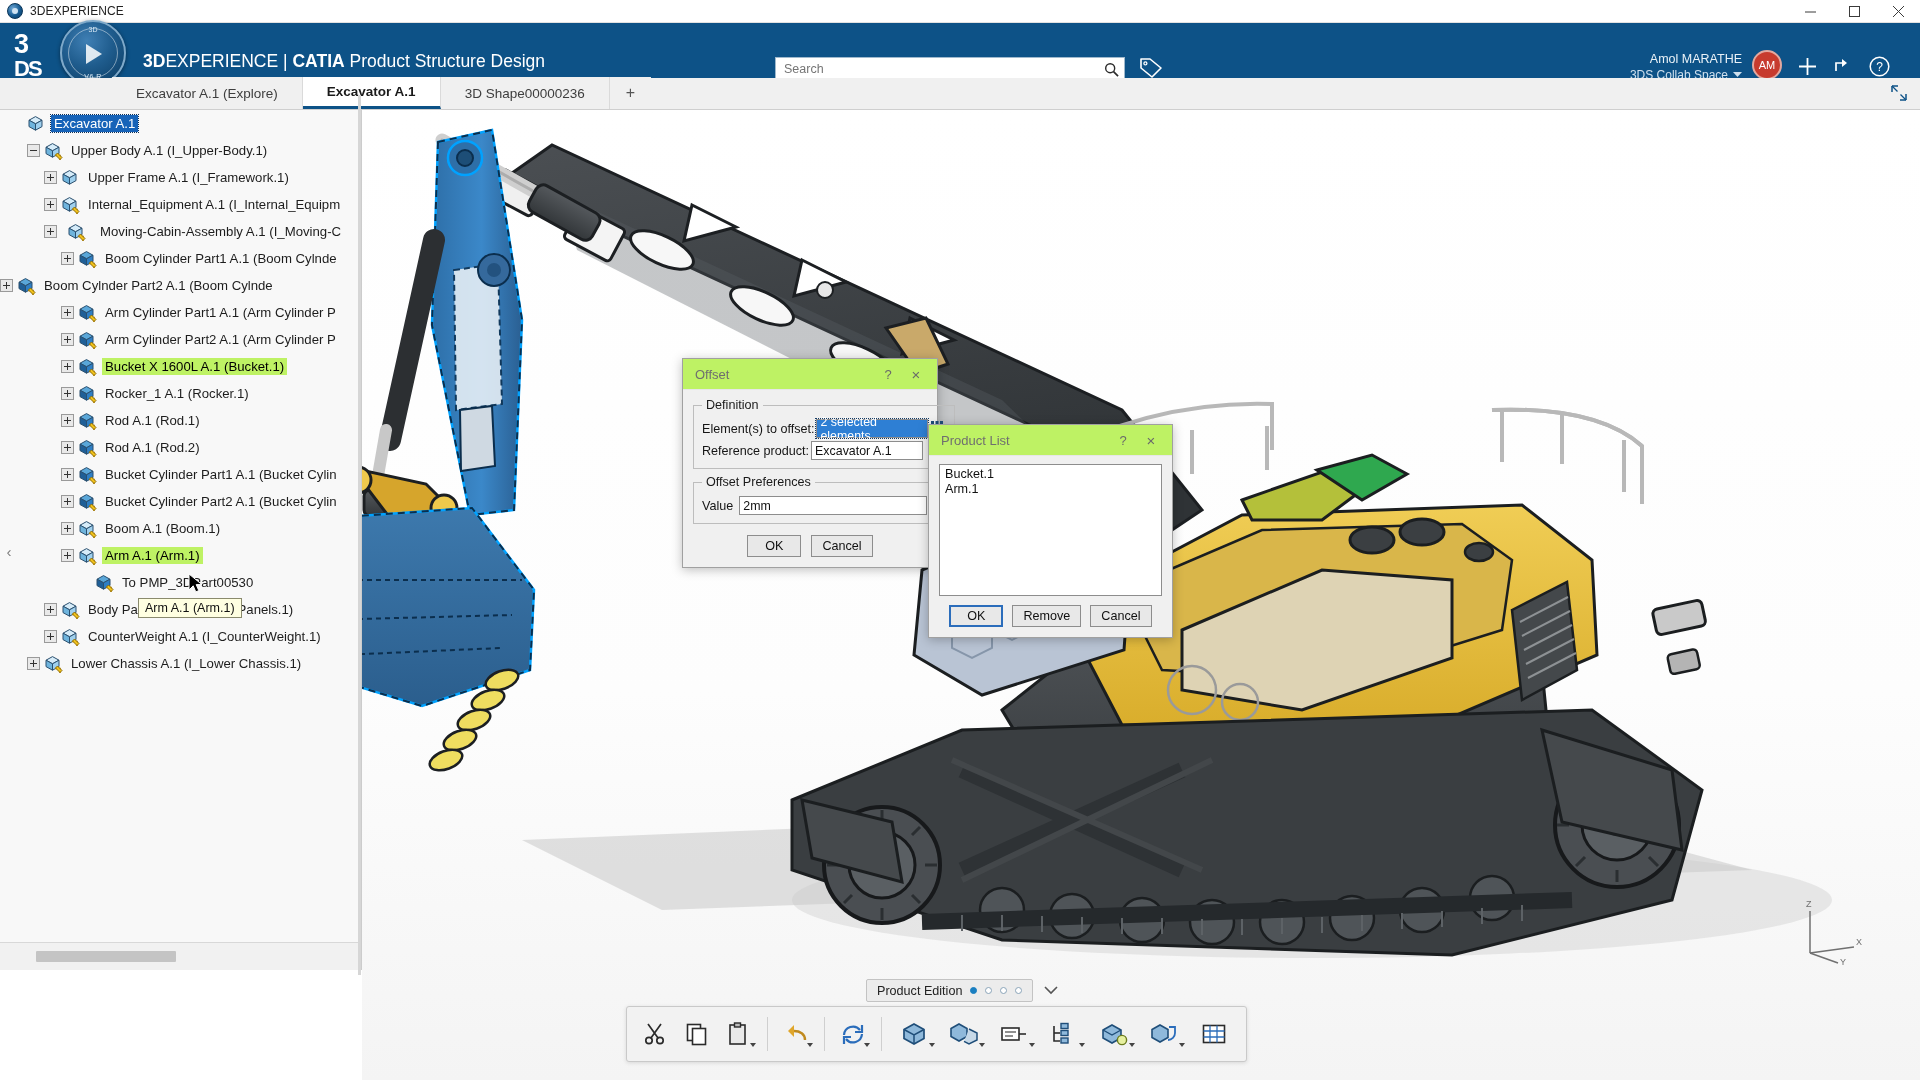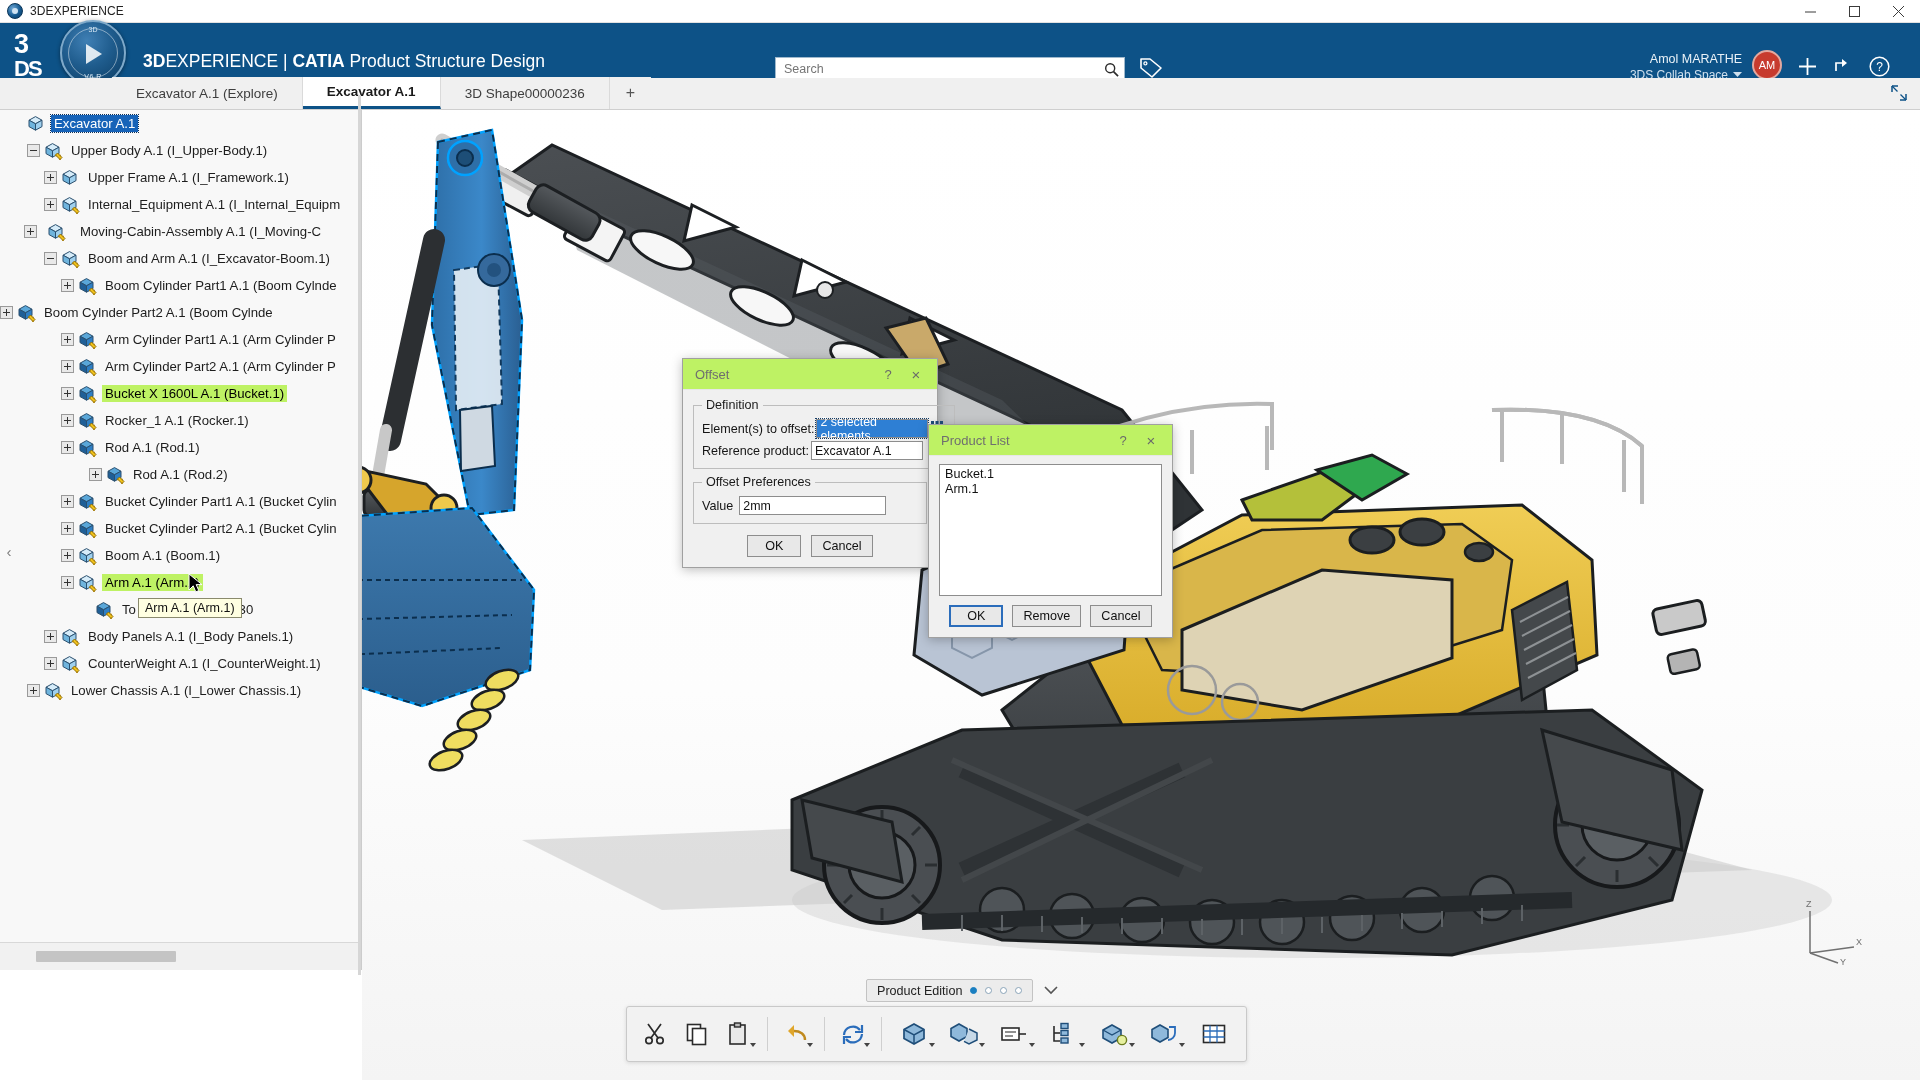--- a/index.html
+++ b/index.html
@@ -409,53 +409,37 @@
             <svg width="19" height="18" viewBox="0 0 19 18">
               <path d="M2 5.2L8.5 1.6 15 5.2 8.5 8.8z" fill="#d6ecf9" stroke="#2a4f6e" stroke-width="1"></path>
               <path d="M2 5.2v6.4l6.5 3.6V8.8z" fill="#6fb4dd" stroke="#2a4f6e" stroke-width="1"></path>
               <path d="M15 5.2v6.4l-6.5 3.6V8.8z" fill="#9fd0ee" stroke="#2a4f6e" stroke-width="1"></path>
               <path d="M11 13.5l5 0 0 4.5" fill="none" stroke="#b8860b" stroke-width="1.6"></path>
               <path d="M13.5 11l4.5 4.5-2 2-4.5-4.5z" fill="#f2c21a" stroke="#8a6a09" stroke-width="1"></path>
             </svg>
           </div>
           <span class="lbl-txt">Internal_Equipment A.1 (I_Internal_Equipm</span>
         </div>
-        <div class="tree-row" style="padding-left: 24px; gap: 6px;">
+        <div class="tree-row" style="padding-left: 44px; gap: 6px;">
           <div class="tw">
             <div class="box"></div>
             <div class="h"></div>
             <div class="v"></div>
           </div>
           <div class="cube">
             <svg width="19" height="18" viewBox="0 0 19 18">
               <path d="M2 5.2L8.5 1.6 15 5.2 8.5 8.8z" fill="#d6ecf9" stroke="#2a4f6e" stroke-width="1"></path>
               <path d="M2 5.2v6.4l6.5 3.6V8.8z" fill="#6fb4dd" stroke="#2a4f6e" stroke-width="1"></path>
               <path d="M15 5.2v6.4l-6.5 3.6V8.8z" fill="#9fd0ee" stroke="#2a4f6e" stroke-width="1"></path>
               <path d="M11 13.5l5 0 0 4.5" fill="none" stroke="#b8860b" stroke-width="1.6"></path>
               <path d="M13.5 11l4.5 4.5-2 2-4.5-4.5z" fill="#f2c21a" stroke="#8a6a09" stroke-width="1"></path>
             </svg>
           </div>
           <span class="lbl-txt">Moving-Cabin-Assembly A.1 (I_Moving-C</span>
         </div>
-        <div class="tree-row" style="padding-left: 44px;">
-          <div class="tw">
-            <div class="box"></div>
-            <div class="h"></div>
-          </div>
-          <div class="cube">
-            <svg width="19" height="18" viewBox="0 0 19 18">
-              <path d="M2 5.2L8.5 1.6 15 5.2 8.5 8.8z" fill="#d6ecf9" stroke="#2a4f6e" stroke-width="1"></path>
-              <path d="M2 5.2v6.4l6.5 3.6V8.8z" fill="#6fb4dd" stroke="#2a4f6e" stroke-width="1"></path>
-              <path d="M15 5.2v6.4l-6.5 3.6V8.8z" fill="#9fd0ee" stroke="#2a4f6e" stroke-width="1"></path>
-              <path d="M11 13.5l5 0 0 4.5" fill="none" stroke="#b8860b" stroke-width="1.6"></path>
-              <path d="M13.5 11l4.5 4.5-2 2-4.5-4.5z" fill="#f2c21a" stroke="#8a6a09" stroke-width="1"></path>
-            </svg>
-          </div>
-          <span class="lbl-txt">Boom and Arm A.1 (I_Excavator-Boom.1)</span>
-        </div>
         <div class="tree-row" style="padding-left: 61px;">
           <div class="tw">
             <div class="box"></div>
             <div class="h"></div>
             <div class="v"></div>
           </div>
           <div class="cube">
             <svg width="19" height="18" viewBox="0 0 19 18">
               <path d="M2 5.2L8.5 1.6 15 5.2 8.5 8.8z" fill="#5aa7d9" stroke="#2a4f6e" stroke-width="1"></path>
               <path d="M2 5.2v6.4l6.5 3.6V8.8z" fill="#1f5f97" stroke="#2a4f6e" stroke-width="1"></path>
@@ -561,21 +545,21 @@
             <svg width="19" height="18" viewBox="0 0 19 18">
               <path d="M2 5.2L8.5 1.6 15 5.2 8.5 8.8z" fill="#5aa7d9" stroke="#2a4f6e" stroke-width="1"></path>
               <path d="M2 5.2v6.4l6.5 3.6V8.8z" fill="#1f5f97" stroke="#2a4f6e" stroke-width="1"></path>
               <path d="M15 5.2v6.4l-6.5 3.6V8.8z" fill="#2f7fc4" stroke="#2a4f6e" stroke-width="1"></path>
               <path d="M11 13.5l5 0 0 4.5" fill="none" stroke="#b8860b" stroke-width="1.6"></path>
               <path d="M13.5 11l4.5 4.5-2 2-4.5-4.5z" fill="#f2c21a" stroke="#8a6a09" stroke-width="1"></path>
             </svg>
           </div>
           <span class="lbl-txt">Rod A.1 (Rod.1)</span>
         </div>
-        <div class="tree-row" style="padding-left: 89px;">
+        <div class="tree-row" style="padding-left: 61px;">
           <div class="tw">
             <div class="box"></div>
             <div class="h"></div>
             <div class="v"></div>
           </div>
           <div class="cube">
             <svg width="19" height="18" viewBox="0 0 19 18">
               <path d="M2 5.2L8.5 1.6 15 5.2 8.5 8.8z" fill="#5aa7d9" stroke="#2a4f6e" stroke-width="1"></path>
               <path d="M2 5.2v6.4l6.5 3.6V8.8z" fill="#1f5f97" stroke="#2a4f6e" stroke-width="1"></path>
               <path d="M15 5.2v6.4l-6.5 3.6V8.8z" fill="#2f7fc4" stroke="#2a4f6e" stroke-width="1"></path>
@@ -946,21 +930,21 @@
         </div>
         <div class="frow">
           <div class="flab">Reference product:</div>
           <div class="fin" style="width:112px; margin-left:2px;">Excavator A.1</div>
         </div>
       </fieldset>
       <fieldset class="grp">
         <legend>Offset Preferences</legend>
         <div class="frow">
           <div class="flab">Value</div>
-          <div class="fin" style="width:147px; margin-left:6px;">2mm</div>
+          <div class="fin" style="width:188px; margin-left:6px;">2mm</div>
         </div>
       </fieldset>
       <div class="dlg-btns">
         <div class="btn">OK</div>
         <div class="btn">Cancel</div>
       </div>
     </div>
   </div>
 
   <div class="dlg" style="left:928px; top:424px; width:245px;">

